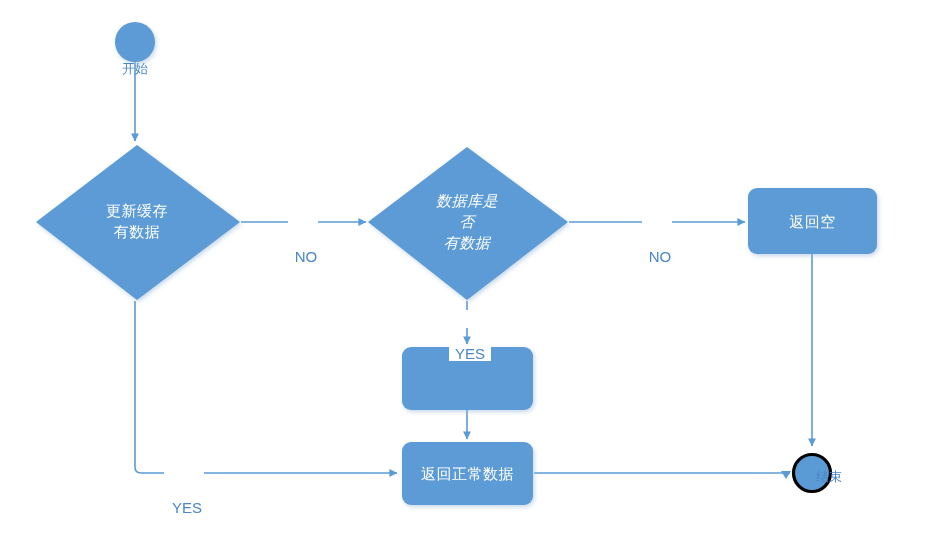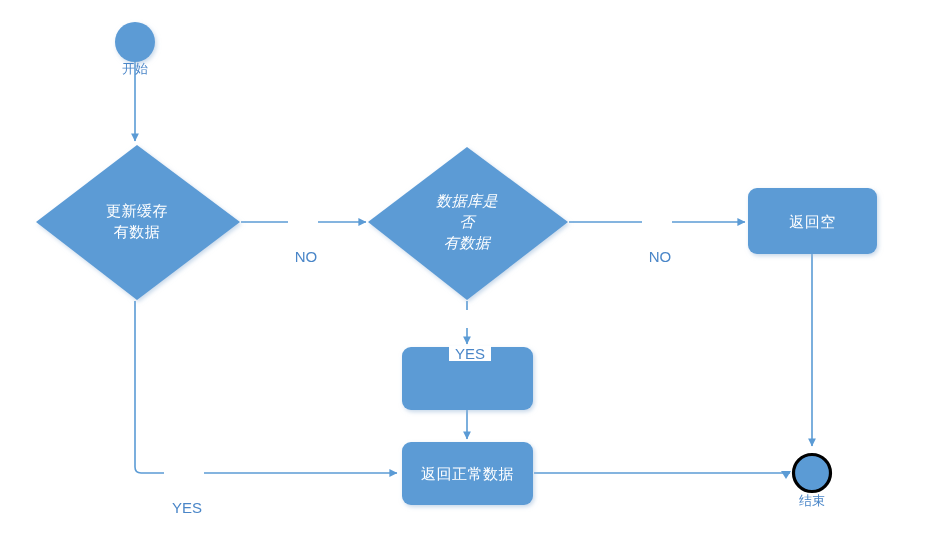--- a/index.html
+++ b/index.html
@@ -118,21 +118,21 @@
 
   <div class="node-label" style="left:387px; top:190px; width:160px;font-style:italic;">数据库是
 否
 有数据</div>
 
   <div class="node-label" style="left:748px; top:211px; width:129px;">返回空</div>
 
 
   <div class="node-label" style="left:402px; top:463px; width:131px;">返回正常数据</div>
 
-  <div class="terminal-label" style="left:782px; top:494px; width:60px;">结束</div>
+  <div class="terminal-label" style="left:782px; top:470px; width:60px;text-align:right;">结束</div>
 
   <div class="edge-label" style="left:288px; top:214px; width:30px;">NO</div>
 
   <div class="edge-label" style="left:642px; top:214px; width:30px;">NO</div>
 
   <div class="edge-label" style="left:449px; top:311px; width:36px;">YES</div>
 
   <div class="edge-label" style="left:166px; top:465px; width:36px;">YES</div>
 
 </div>

